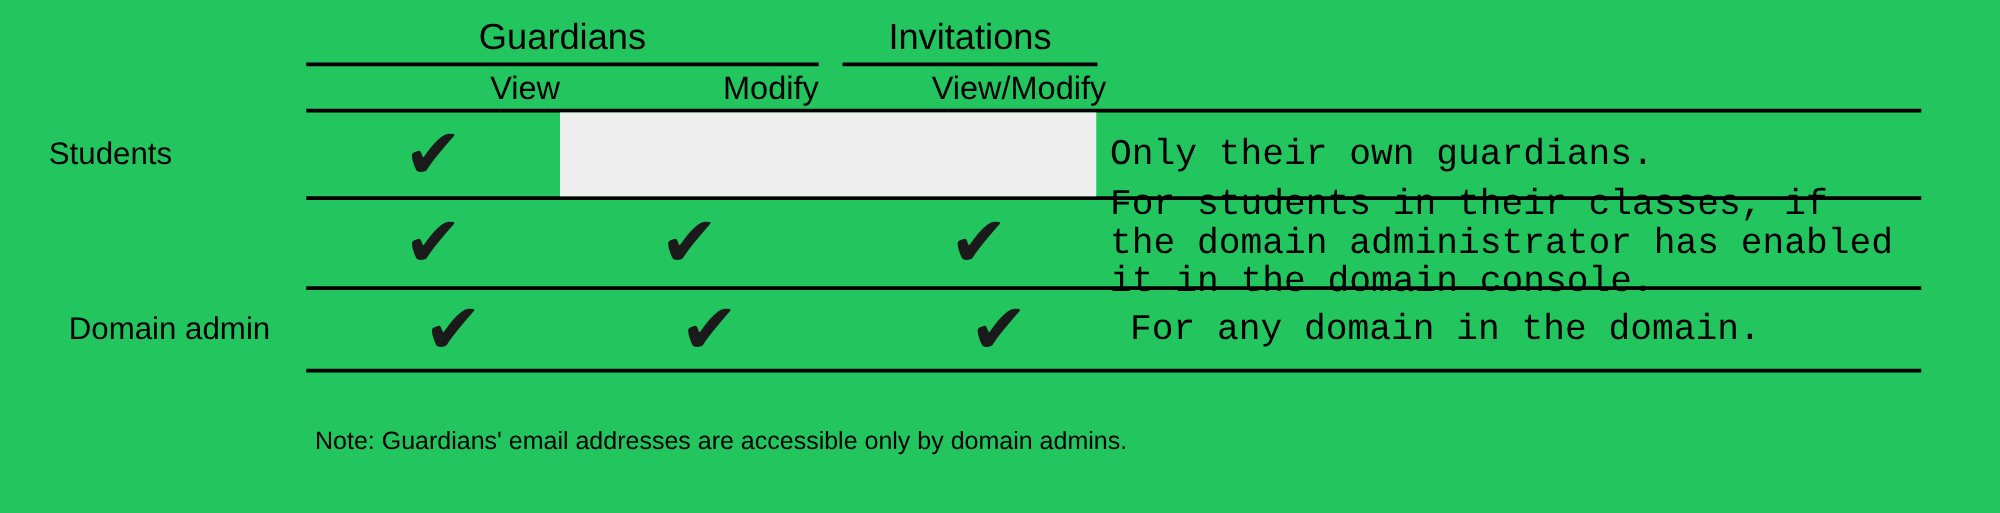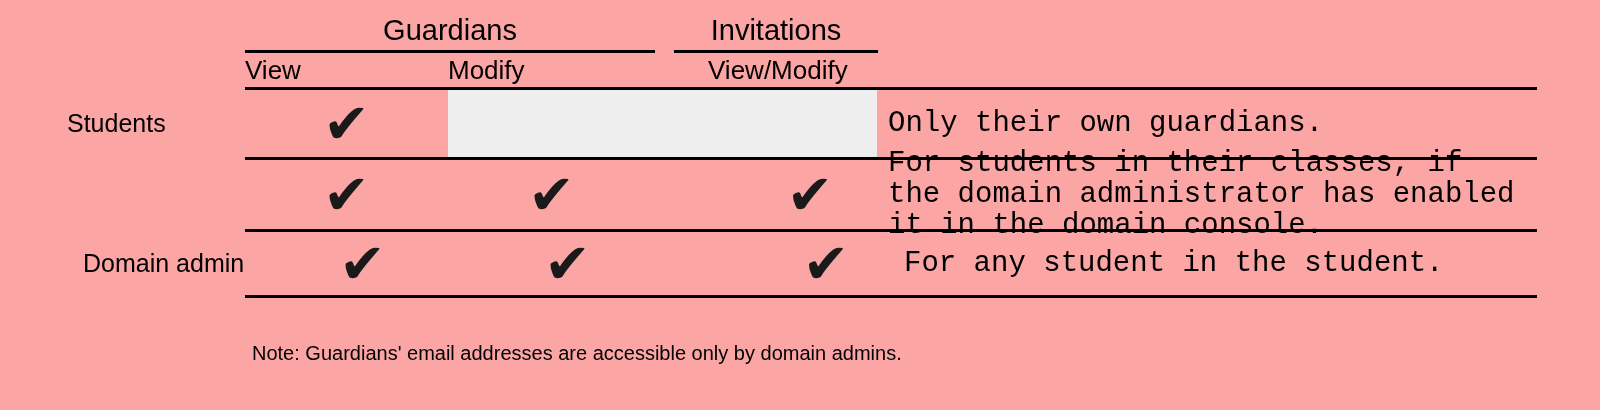--- a/index.html
+++ b/index.html
@@ -1,20 +1,20 @@
 <!DOCTYPE html>
 <html><head>
 <meta charset="utf-8">
 <style>
   html, body { margin: 0; padding: 0; background: #ffffff; }
   .canvas {
     position: relative;
     width: 1600px;
     height: 410px;
-    background: #fca5a5;
+    background: #22c55e;
     font-family: "Liberation Sans", "DejaVu Sans", sans-serif;
     color: #000000;
     overflow: hidden;
   }
   .rule {
     position: absolute;
     left: 245px;
     width: 1292px;
     height: 3px;
     background: #000000;
@@ -32,25 +32,25 @@
     font-size: 29px;
     line-height: 34px;
     text-align: center;
   }
   .sub-header {
     position: absolute;
     top: 57px;
     height: 27px;
     font-size: 26px;
     line-height: 27px;
-    text-align: left;
+    text-align: right;
   }
   .row-label {
     position: absolute;
-    left: 67px;
+    left: 39px;
     width: 190px;
     display: flex;
     align-items: center;
     font-size: 25px;
   }
   .check-cell {
     position: absolute;
     display: flex;
     align-items: center;
     justify-content: center;
@@ -82,21 +82,21 @@
   .footnote {
     position: absolute;
     left: 252px;
     top: 342px;
     font-size: 20px;
     white-space: nowrap;
   }
   
   .col-view   { left: 245px; width: 203px; }
   .col-modify { left: 448px; width: 207px; }
-  .col-invit  { left: 708px; width: 204px; }
+  .col-invit  { left: 681px; width: 204px; }
   .row-1 { top: 90px;  height: 67px; }
   .row-2 { top: 160px; height: 69px; }
   .row-3 { top: 232px; height: 63px; margin-left: 16px; }
 </style>
 </head>
 <body>
 
 <div class="canvas">
 
   <div class="group-header" style="left:245px; width:410px;">Guardians</div>
@@ -135,17 +135,17 @@
   <div class="row-label row-3">Domain admin</div>
   <div class="check-cell col-view row-3">
     <span class="check">✔</span>
   </div>
   <div class="check-cell col-modify row-3">
     <span class="check">✔</span>
   </div>
   <div class="check-cell col-invit row-3">
     <span class="check">✔</span>
   </div>
-  <div class="note-cell row-3">For any student in the student.</div>
+  <div class="note-cell row-3">For any domain in the domain.</div>
 
   <div class="footnote">Note: Guardians' email addresses are accessible only by domain admins.</div>
 
 </div>
 
 </body></html>

